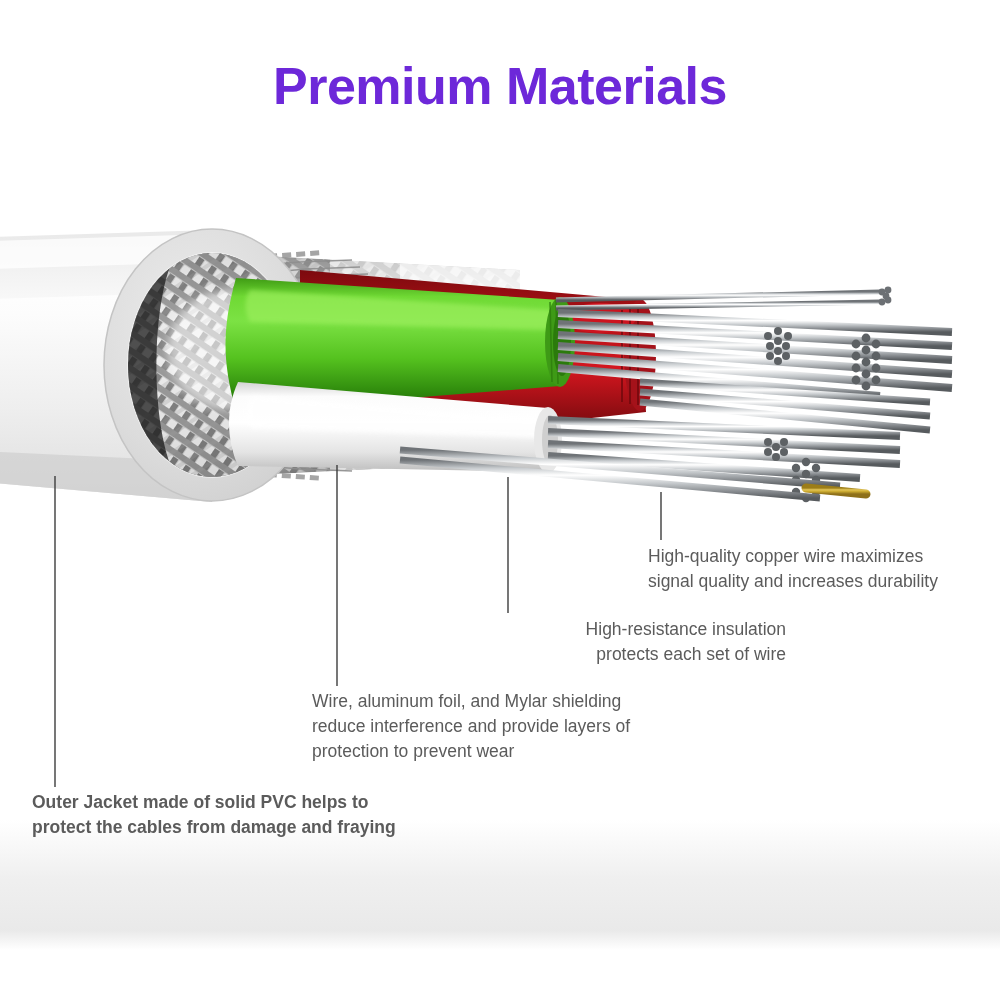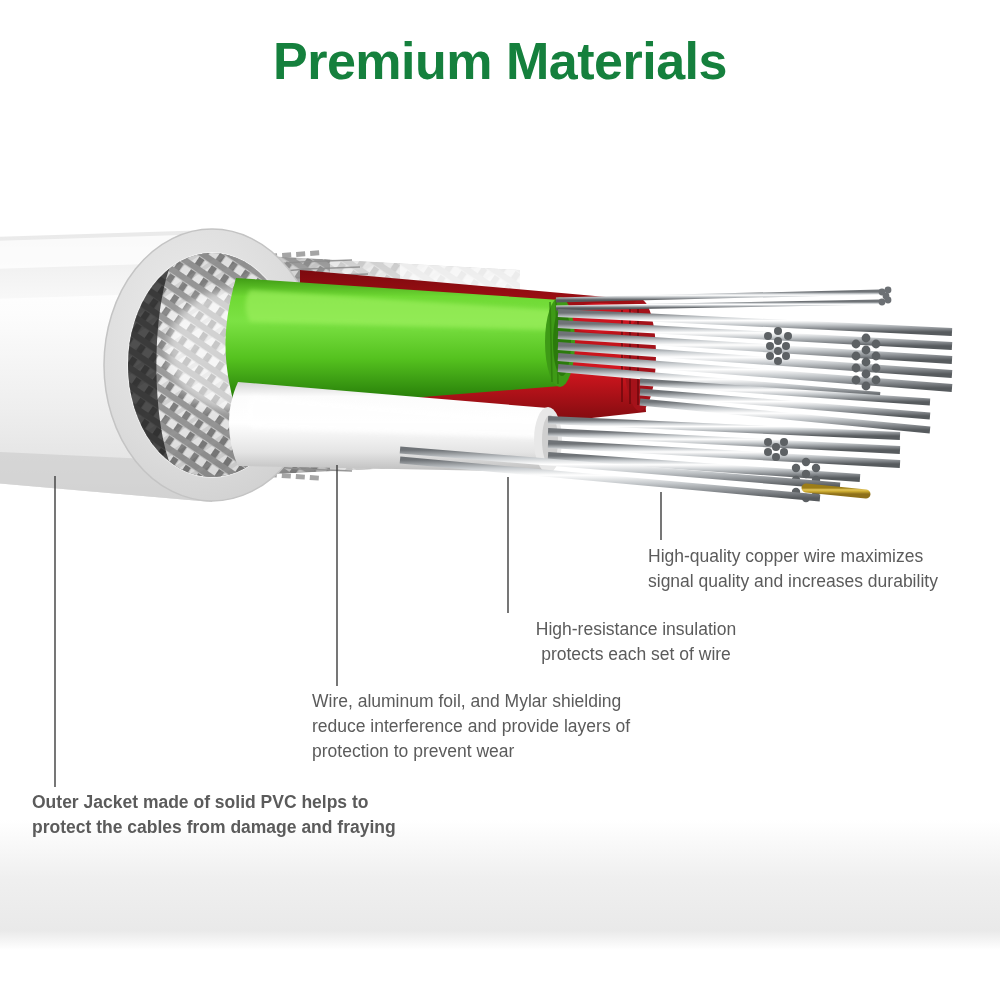--- a/index.html
+++ b/index.html
@@ -28,27 +28,27 @@
     width: 1000px;
     height: 130px;
     background: linear-gradient(180deg, rgba(236,236,236,0) 0%, rgba(234,234,234,0.75) 45%, rgba(231,231,231,0.9) 85%, rgba(255,255,255,0) 100%);
     pointer-events: none;
   }
 
   
   #title {
     position: absolute;
     left: 0;
-    top: 31px;
+    top: 56px;
     width: 1000px;
     text-align: center;
     font-size: 52px;
     font-weight: bold;
     letter-spacing: -0.5px;
-    color: #15803d;
+    color: #6d28d9;
     font-family: "Liberation Sans", sans-serif;
   }
 
   
   #cable-stage {
     position: absolute;
     left: 0;
     top: 150px;
     width: 1000px;
     height: 420px;
@@ -58,21 +58,21 @@
   
   .callout {
     position: absolute;
     color: #5b5b5b;
     font-size: 17.5px;
     line-height: 25px;
     font-family: "Liberation Sans", sans-serif;
     white-space: pre-line;
   }
   #callout-copper  { left: 648px; top: 544px; width: 360px; text-align: left; }
-  #callout-insul   { left: 486px; top: 617px; width: 300px; text-align: center; }
+  #callout-insul   { left: 486px; top: 617px; width: 300px; text-align: right; }
   #callout-shield  { left: 312px; top: 689px; width: 400px; text-align: left; }
   #callout-jacket  { left: 32px;  top: 790px; width: 430px; text-align: left; font-weight: bold; }
 </style>
 </head>
 <body>
 
 <div id="page">
 
   <div id="plate-shade"></div>
 

